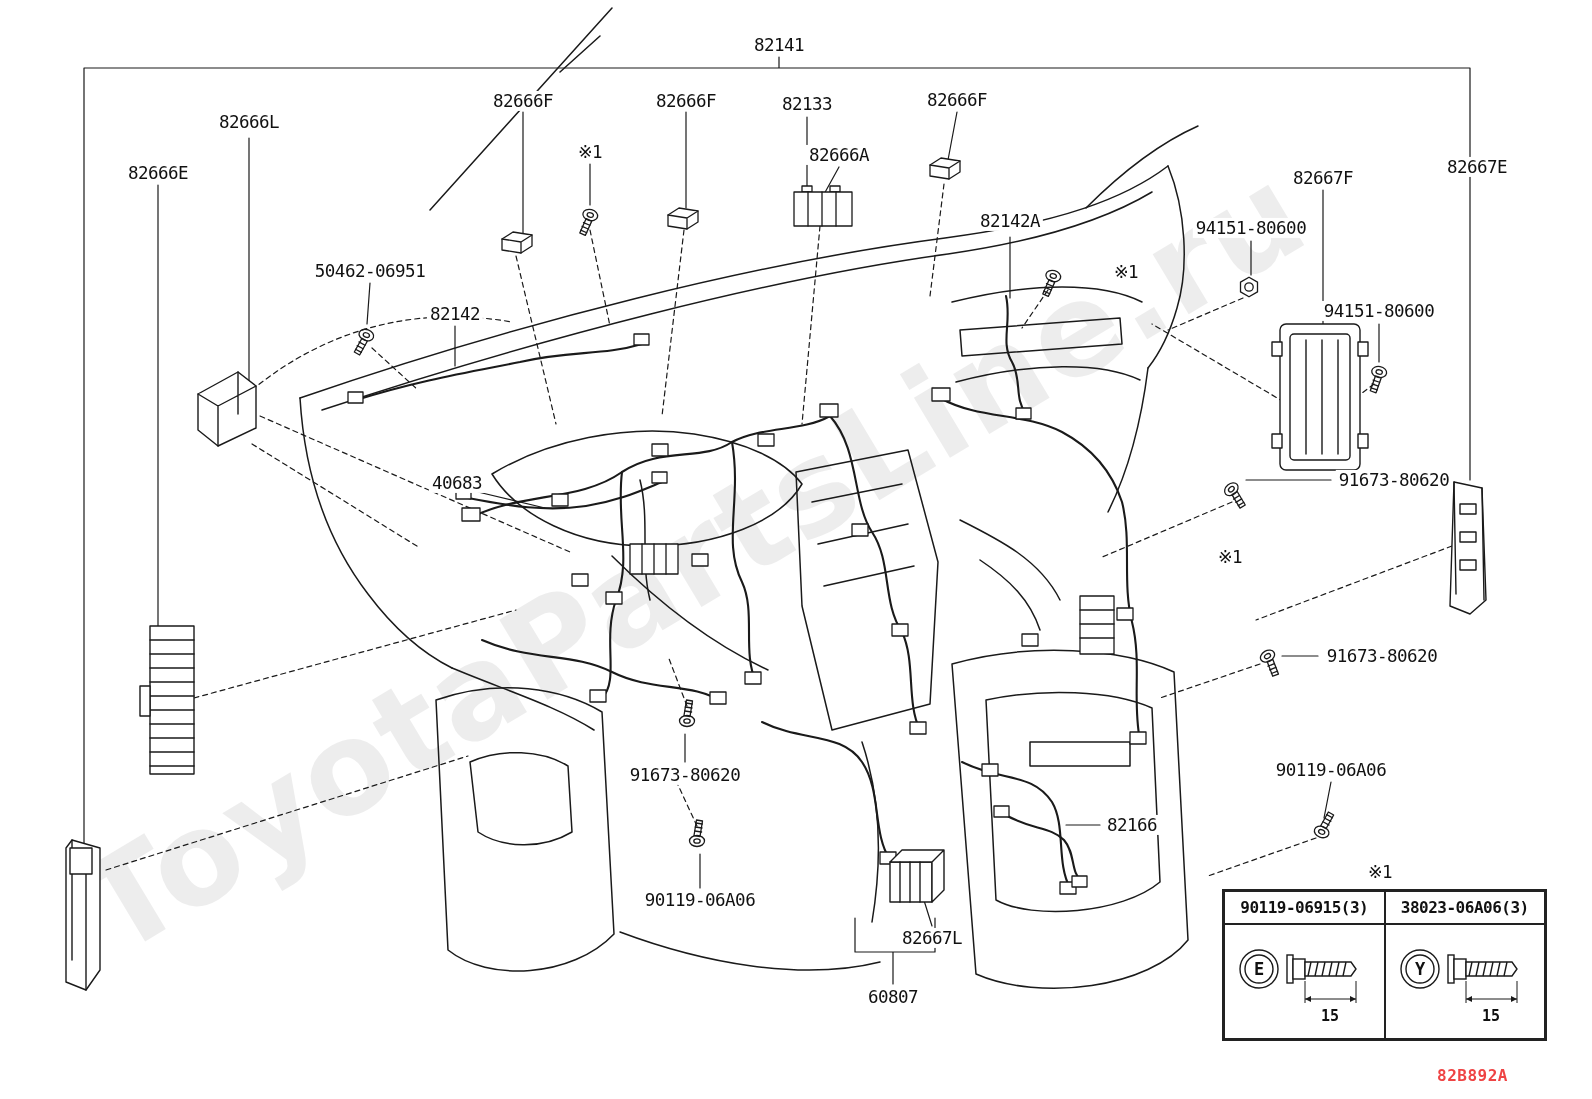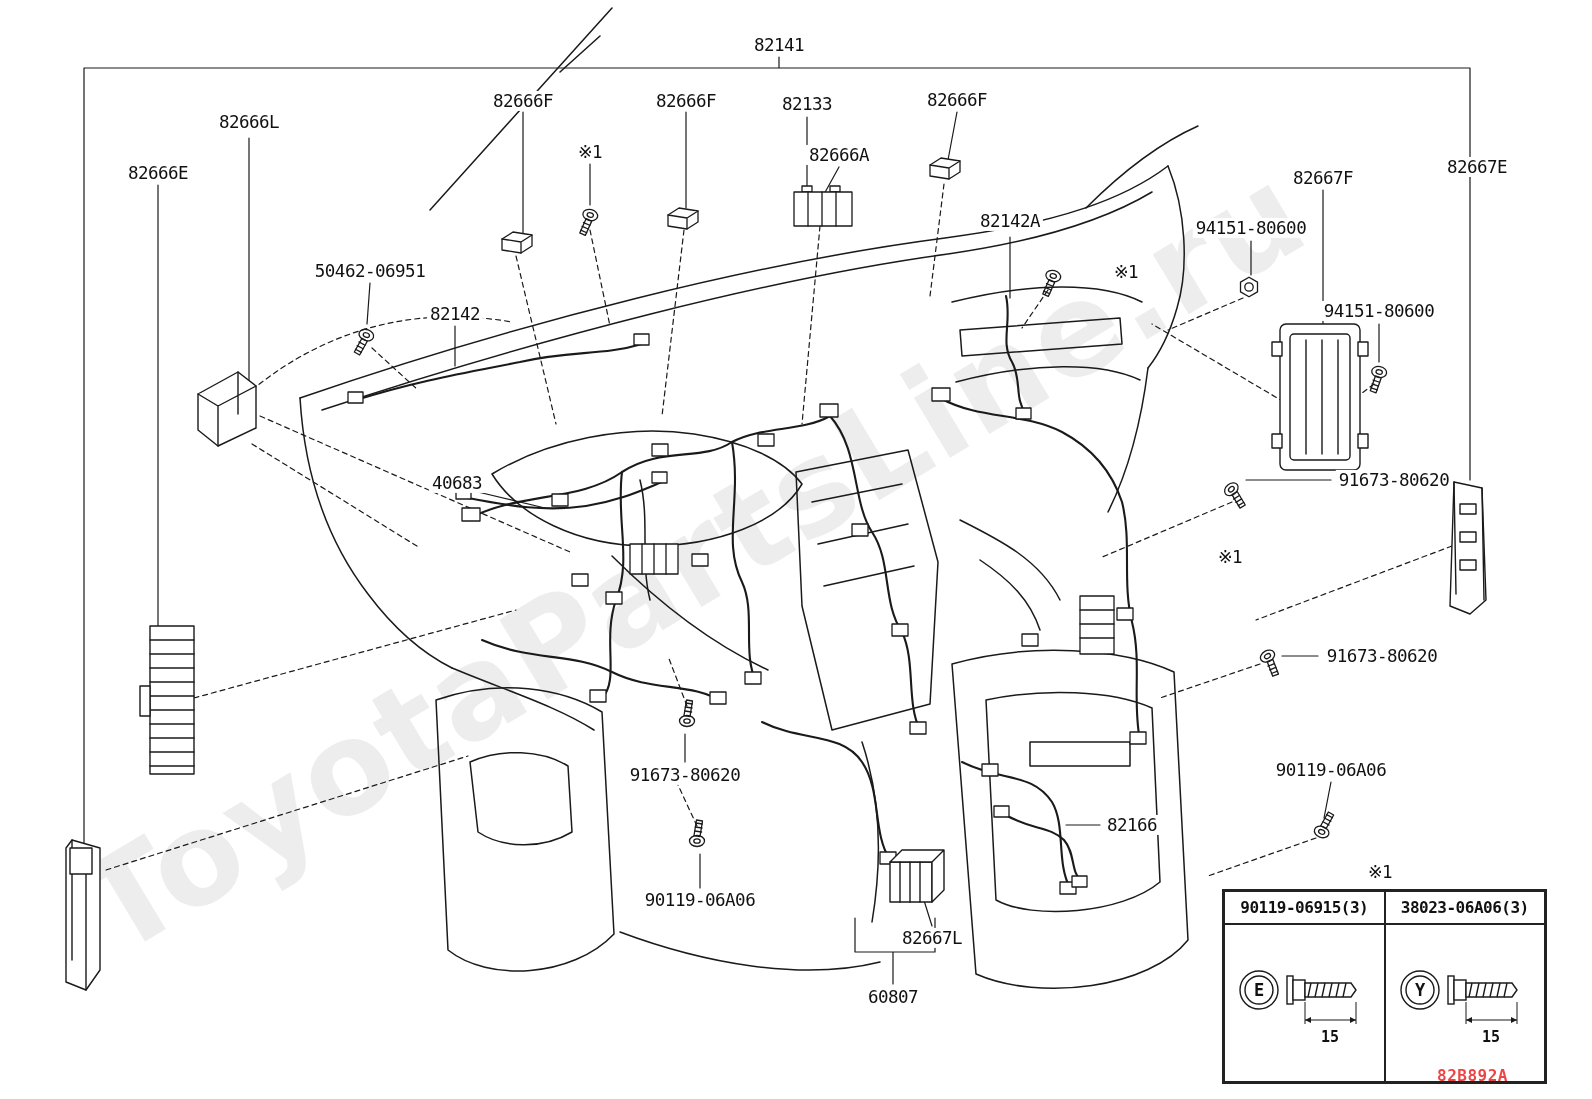--- a/index.html
+++ b/index.html
@@ -15,21 +15,21 @@
     white-space:nowrap; letter-spacing:2px; pointer-events:none;
   }
   #art { position:absolute; left:0; top:0; z-index:1; }
   #labels { position:absolute; left:0; top:0; width:100%; height:100%; z-index:2; }
   .part-label {
     position:absolute; transform:translate(-50%,-50%);
     font-size:17.5px; font-weight:normal; color:#111; letter-spacing:-0.5px;
     background:#fff; padding:0 3px; white-space:nowrap; line-height:1.15;
   }
   #legend {
-    position:absolute; left:1222px; top:889px; width:325px; height:195px; z-index:2;
+    position:absolute; left:1222px; top:889px; width:325px; height:152px; z-index:2;
     border:2px solid #222; background:#fff;
     display:grid; grid-template-columns:1fr 1fr; grid-template-rows:33px 1fr;
   }
   .lg-cell { border:1px solid #222; display:flex; align-items:center; justify-content:center; overflow:hidden; }
   .lg-head { font-size:16px; font-weight:bold; color:#111; letter-spacing:-0.5px; white-space:nowrap; }
   #legend svg text { font-family:"DejaVu Sans Mono",monospace; font-weight:bold; fill:#111; text-anchor:middle; }
   #legend svg .head-letter { font-size:17px; }
   #legend svg .dim { font-size:15px; }
   .diagram-code {
     position:absolute; left:1437px; top:1066px; z-index:2;

